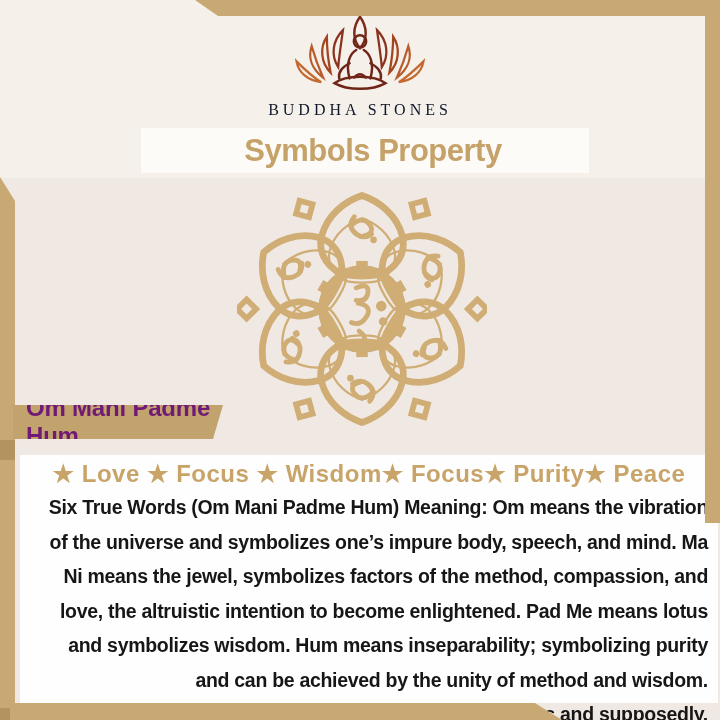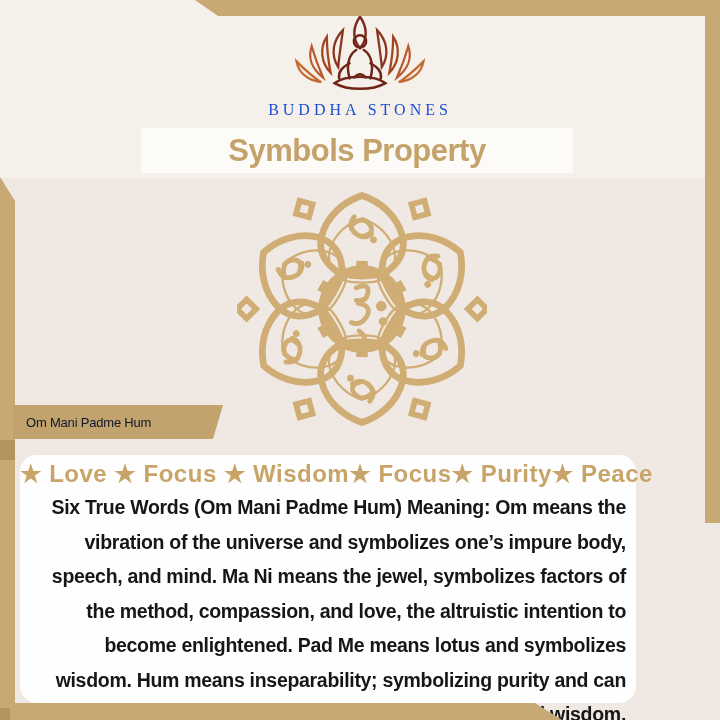--- a/index.html
+++ b/index.html
@@ -19,38 +19,38 @@
     clip-path:polygon(0 0,100% 24px,100% 100%,0 100%);}
   .frame-left-notch{left:0;top:440px;width:15px;height:20px;background:#b3935f;}
   .frame-bottom{left:0;top:703px;width:562px;height:17px;
     clip-path:polygon(0 0,calc(100% - 27px) 0,100% 100%,0 100%);}
   .frame-bottom-notch{left:0;top:708px;width:10px;height:12px;background:#b3935f;}
 
   
   .logo{position:absolute;left:285px;top:14px;width:150px;height:90px;z-index:2;}
   .brand{position:absolute;left:0;top:101px;width:720px;text-align:center;
     font-family:"Liberation Serif", serif;font-size:16px;letter-spacing:4px;
-    color:#1d4ed8;z-index:2;}
+    color:#0f172a;z-index:2;}
 
   
   .title-strip{position:absolute;left:141px;top:128px;width:432px;height:45px;
-    background:#fdfbf8;z-index:2;display:flex;align-items:center;justify-content:center;}
+    background:#fdfbf8;z-index:2;display:flex;align-items:center;justify-content:center;padding-left:16px;}
   .title-strip h1{margin:0;font-size:31px;font-weight:700;color:#c5a269;letter-spacing:-0.5px;}
 
   
   .mandala{position:absolute;left:237px;top:184px;width:250px;height:250px;z-index:1;}
 
   
   .badge{position:absolute;left:13px;top:405px;width:210px;height:34px;background:#c2a36e;
     z-index:7;clip-path:polygon(0 0,100% 0,calc(100% - 10px) 100%,0 100%);
     display:flex;align-items:center;}
-  .badge span{color:#0f172a;font-weight:400;font-size:13px;padding-left:13px;letter-spacing:-0.2px;}
+  .badge span{color:#701a75;font-weight:700;font-size:24px;padding-left:13px;letter-spacing:-0.2px;}
 
   
-  .panel{position:absolute;left:20px;top:455px;width:616px;height:248px;background:#fefefe;z-index:3;border-radius:17px;}
+  .panel{position:absolute;left:20px;top:455px;width:698px;height:248px;background:#fefefe;z-index:3;}
   .stars-line{margin:5px 0 0 0;text-align:center;color:#c8a469;
     font-size:24px;font-weight:700;letter-spacing:0.5px;white-space:nowrap;}
   .desc{margin:2px 10px 0 10px;color:#161616;font-size:19.5px;line-height:34.5px;
     font-weight:600;letter-spacing:-0.3px;}
   .desc p{margin:0;text-align:right;}
 </style>
 </head>
 <body>
 
 <div class="stage">

